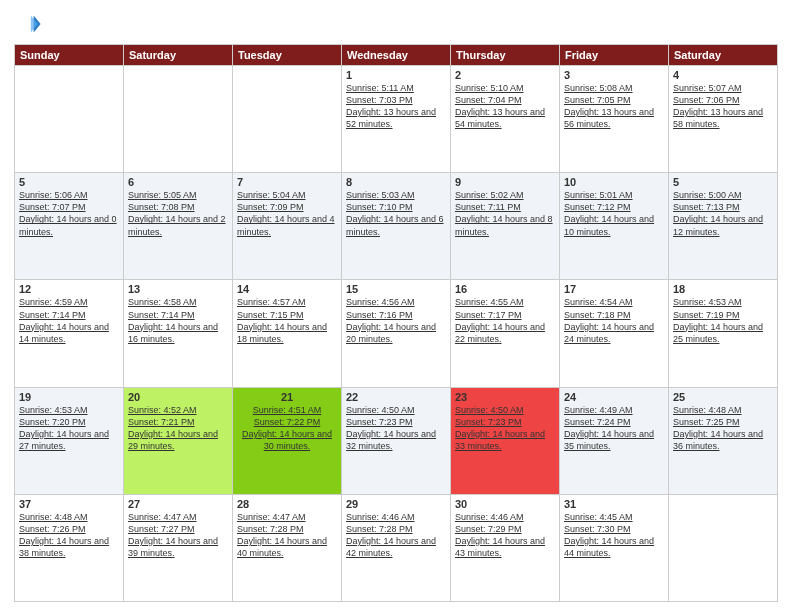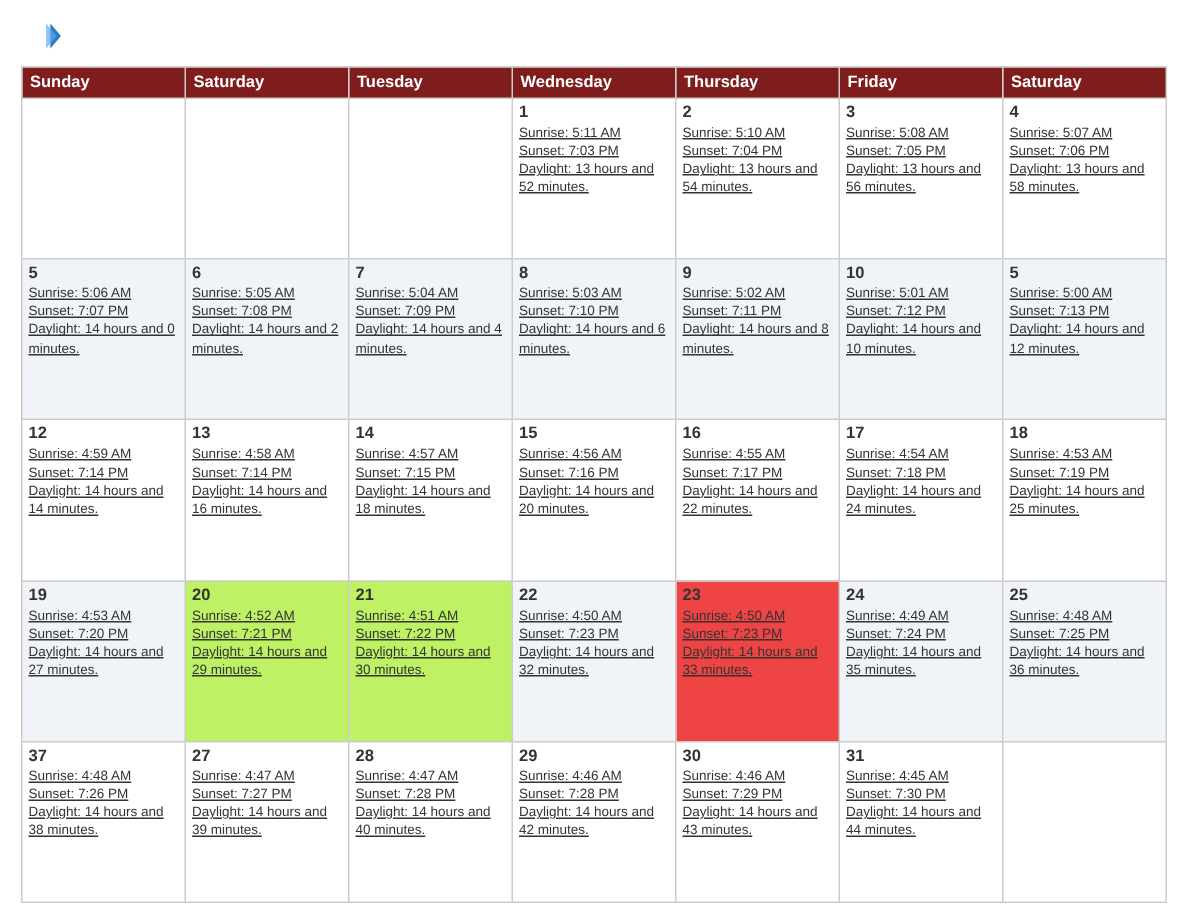--- a/index.html
+++ b/index.html
@@ -218,21 +218,21 @@
         </tr>
         <tr>
           <td style="background-color: rgb(240, 244, 248); margin-left: 30px;">
             <span class="day-number">19</span>
             <div class="day-info">Sunrise: 4:53 AM<br>Sunset: 7:20 PM<br>Daylight: 14 hours and 27 minutes.</div>
           </td>
           <td style="background-color: #bef264;">
             <span class="day-number">20</span>
             <div class="day-info">Sunrise: 4:52 AM<br>Sunset: 7:21 PM<br>Daylight: 14 hours and 29 minutes.</div>
           </td>
-          <td style="background-color: #bef264;">
+          <td style="background-color: #84cc16; text-align: center;">
             <span class="day-number">21</span>
             <div class="day-info">Sunrise: 4:51 AM<br>Sunset: 7:22 PM<br>Daylight: 14 hours and 30 minutes.</div>
           </td>
           <td style="background-color: rgb(240, 244, 248);">
             <span class="day-number">22</span>
             <div class="day-info">Sunrise: 4:50 AM<br>Sunset: 7:23 PM<br>Daylight: 14 hours and 32 minutes.</div>
           </td>
           <td style="background-color: #ef4444;">
             <span class="day-number">23</span>
             <div class="day-info">Sunrise: 4:50 AM<br>Sunset: 7:23 PM<br>Daylight: 14 hours and 33 minutes.</div>

